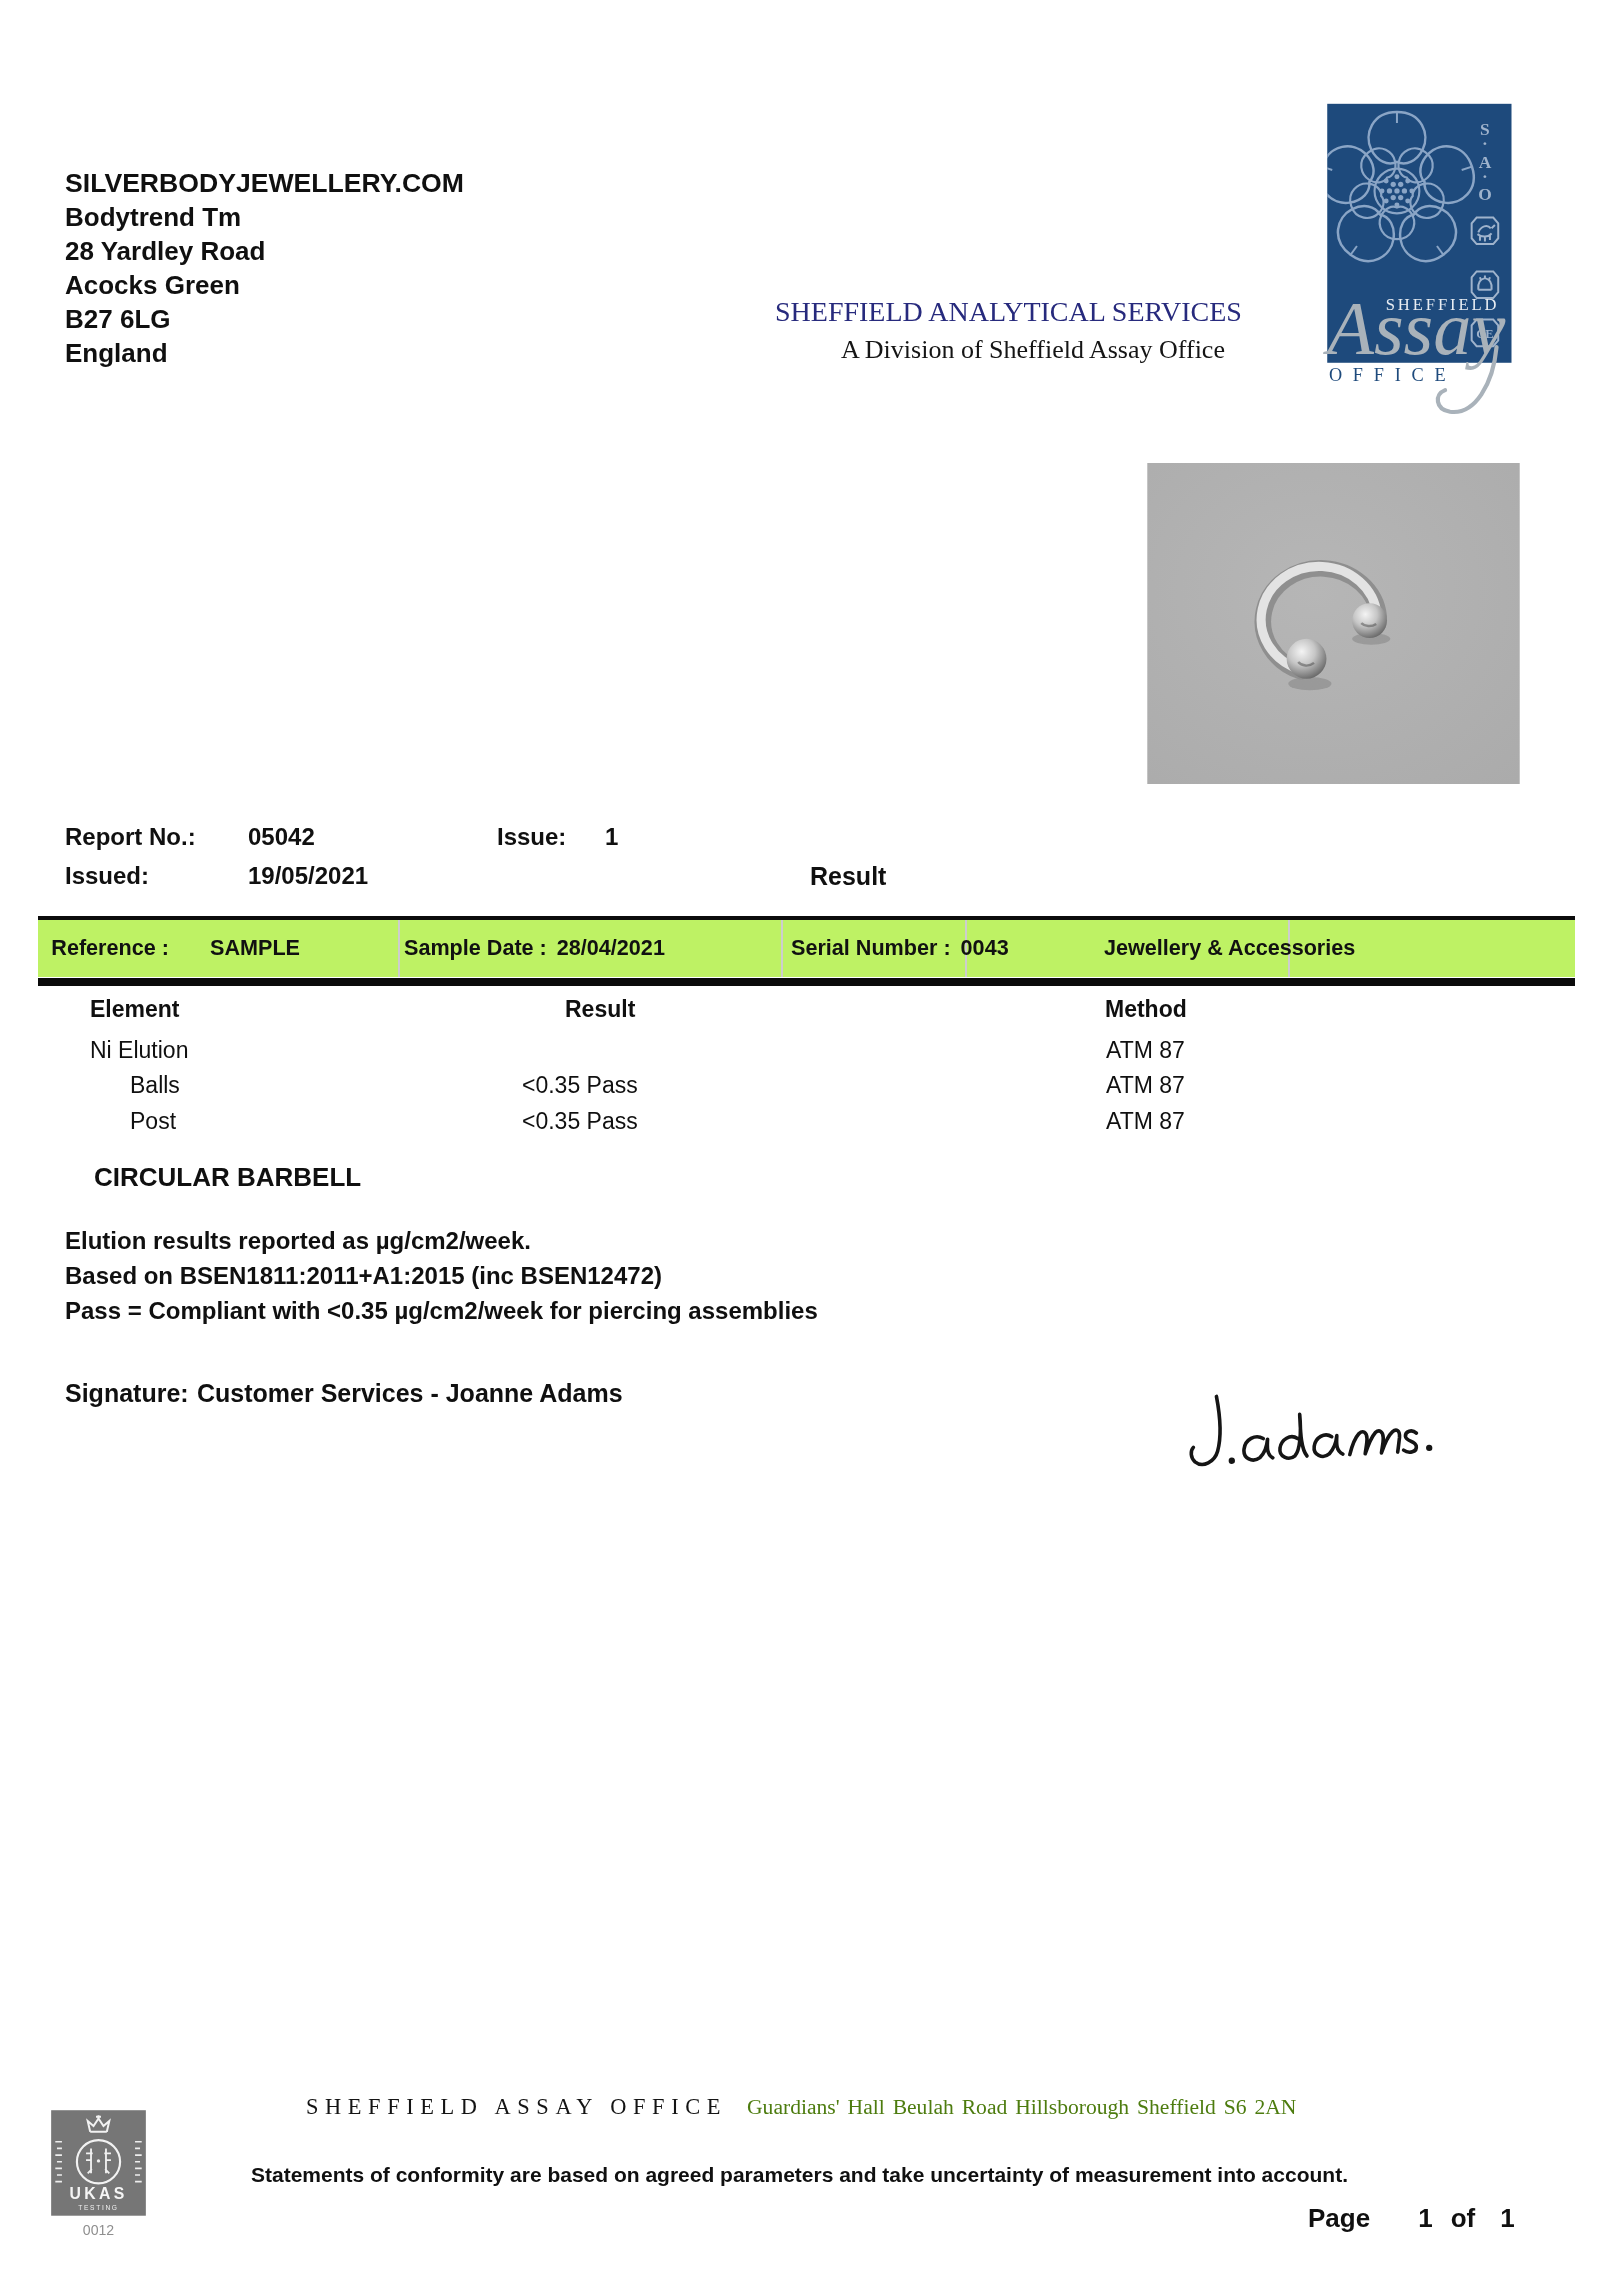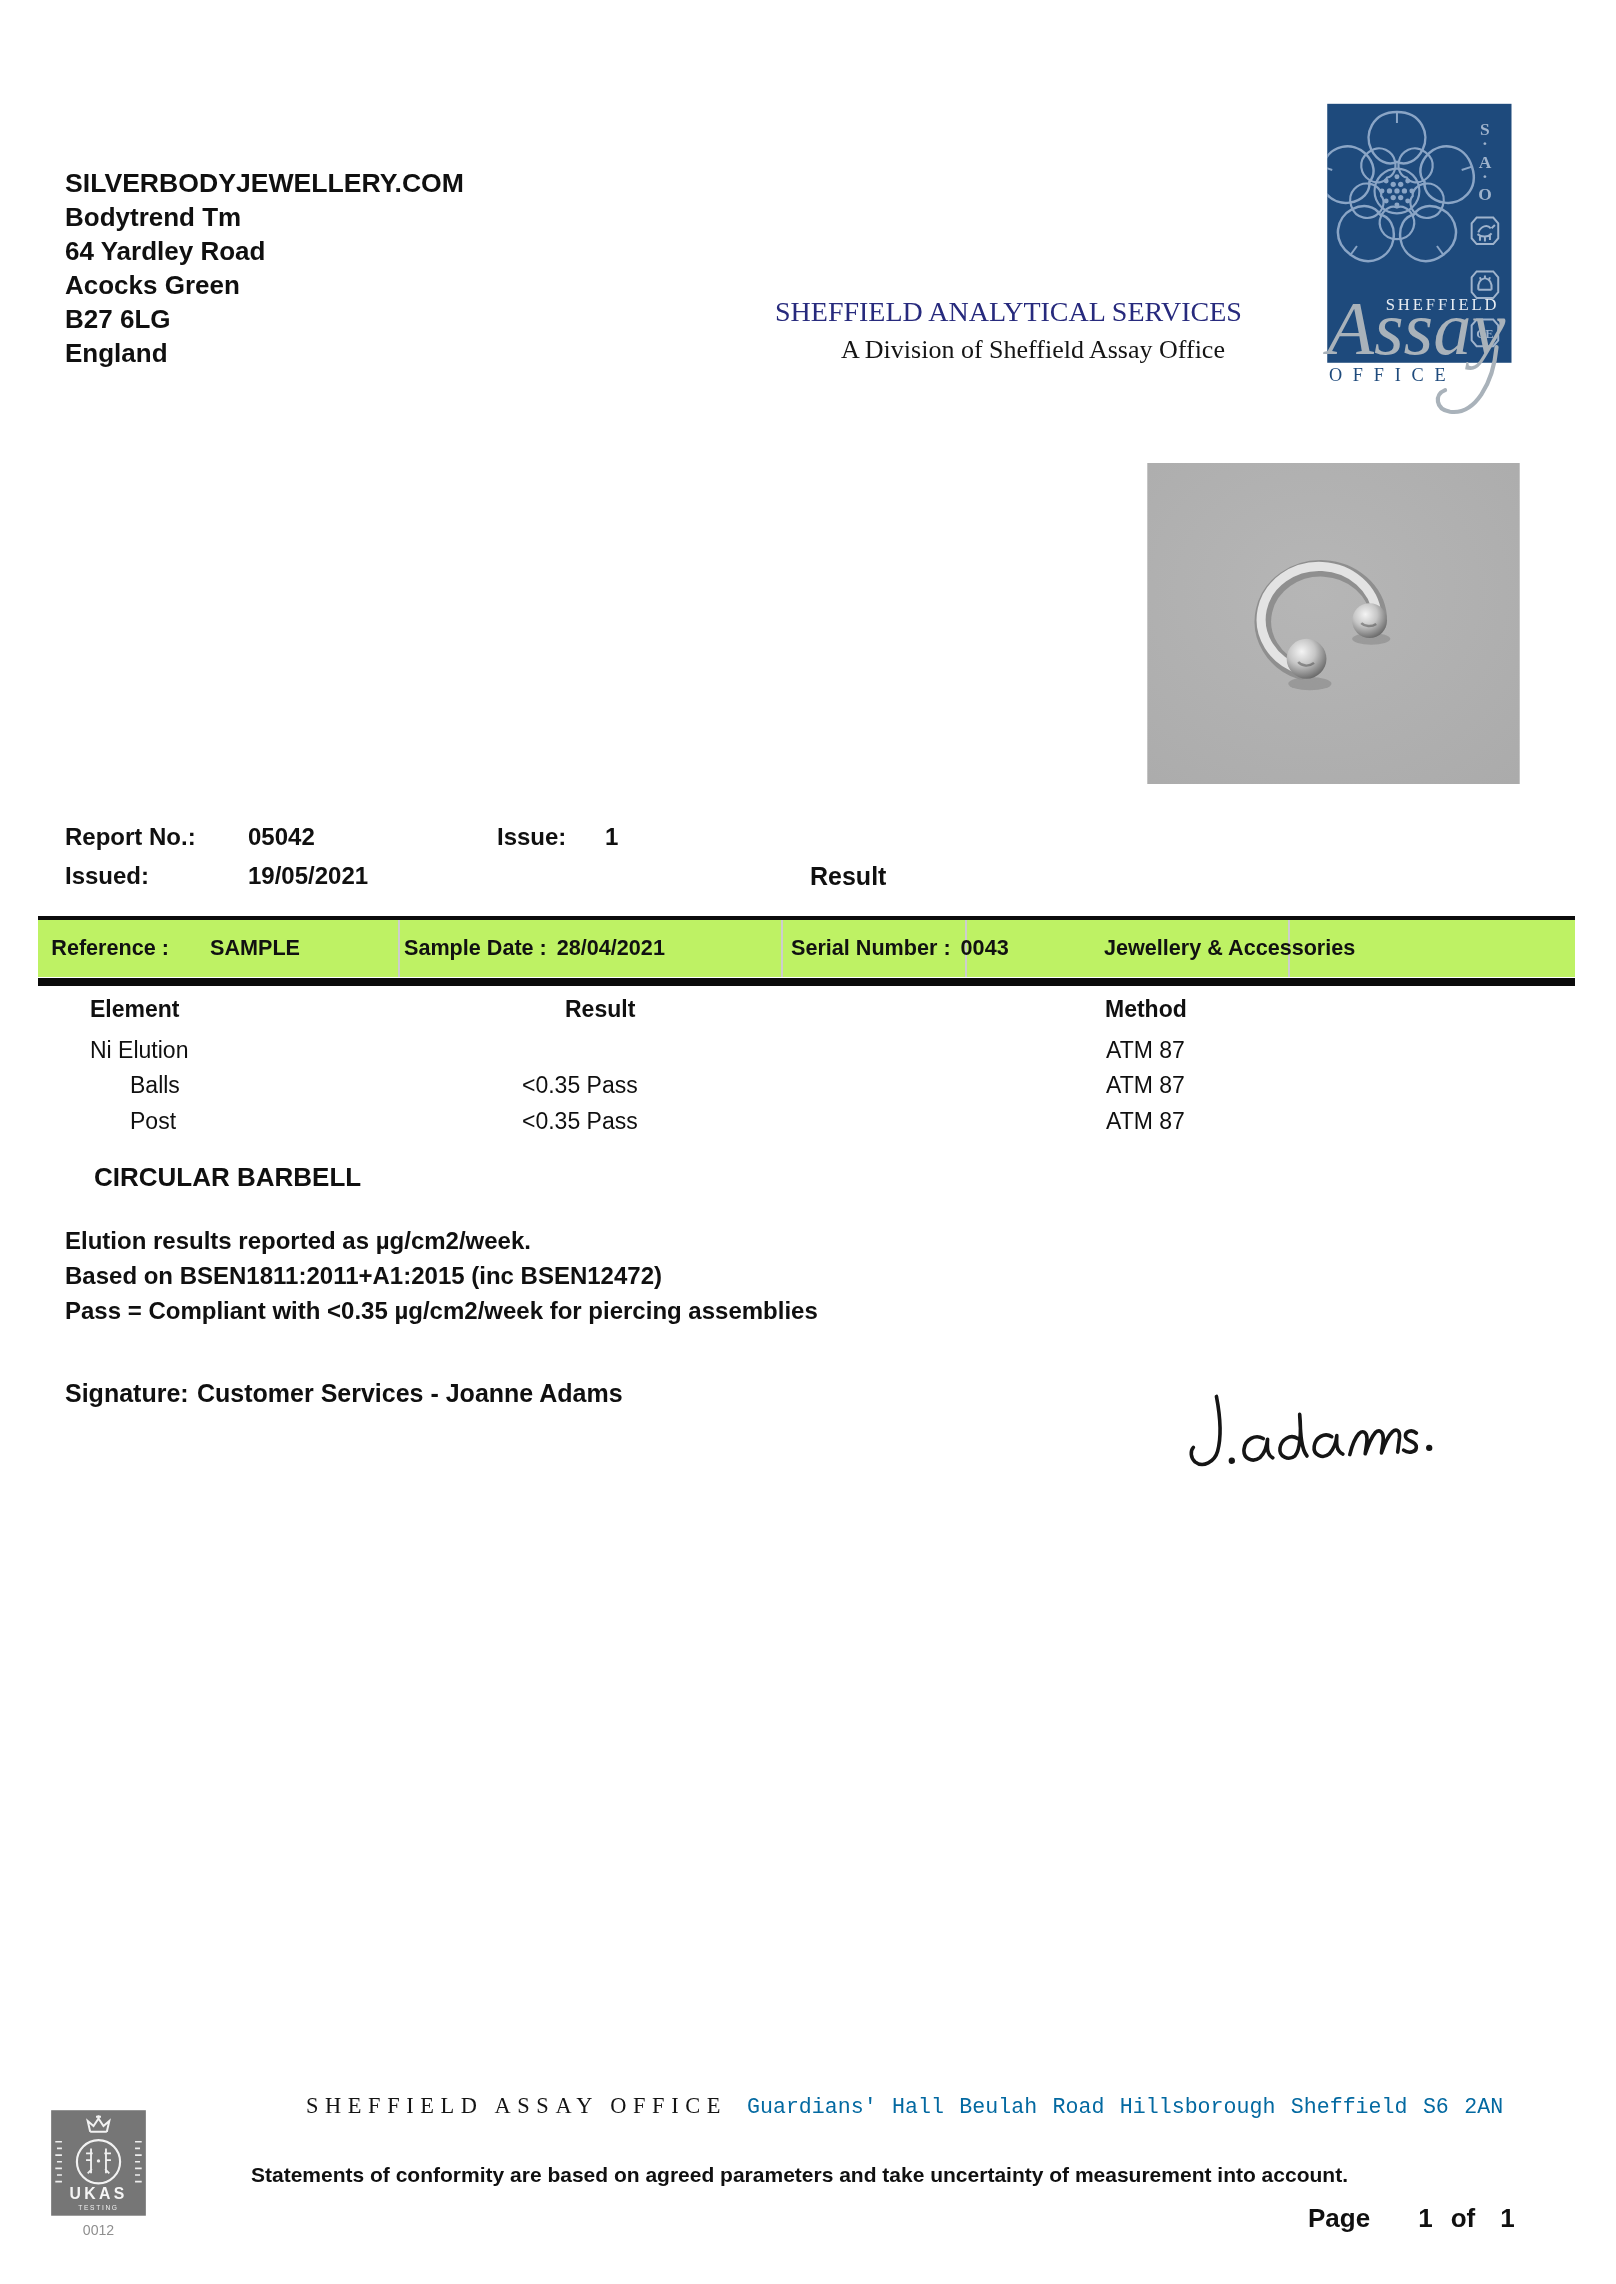--- a/index.html
+++ b/index.html
@@ -52,36 +52,36 @@
   #notes{left:65px;top:1223px;font-size:24px;font-weight:700;line-height:35px;}
 
   
   #sig-label{left:65px;top:1379px;font-size:25px;font-weight:700;}
   #sig-name{left:197px;top:1379px;font-size:25px;font-weight:700;}
   #sig-svg{position:absolute;left:1167px;top:1377px;width:274px;height:100px;}
 
   
   #f-line1{left:306px;top:2083px;display:flex;gap:20px;align-items:baseline;}
   #f-office{font-family:"Liberation Serif",serif;font-size:22.4px;letter-spacing:6.6px;color:#141414;}
-  #f-address{font-family:Liberation Mono, monospace;font-size:21.6px;word-spacing:2.5px;color:#0369a1;margin-top:12px;}
+  #f-address{font-family:Liberation Serif, serif;font-size:21.6px;word-spacing:2.5px;color:#4d7c0f;margin-top:12px;}
   #f-line2{left:371px;top:2126px;font-family:"Liberation Serif",serif;font-size:21.6px;word-spacing:3.3px;color:#141414;}
   #f-line3{left:251px;top:2163px;font-size:21px;font-weight:700;}
   #f-page{left:1308px;top:2203px;font-size:26px;font-weight:700;display:flex;}
   #f-page .p1{margin-left:48px;} #f-page .pof{margin-left:18px;} #f-page .p2{margin-left:25px;}
   #ukas{position:absolute;left:47px;top:2110px;width:103px;height:135px;}
 </style>
 </head>
 <body>
 
 <div class="page">
 
   <div id="addr" class="t">
     <div class="name">SILVERBODYJEWELLERY.COM</div>
     <div>Bodytrend Tm</div>
-    <div>64 Yardley Road</div>
+    <div>28 Yardley Road</div>
     <div>Acocks Green</div>
     <div>B27 6LG</div>
     <div>England</div>
   </div>
 
   <div id="brand-title" class="t">SHEFFIELD ANALYTICAL SERVICES</div>
   <div id="brand-subtitle" class="t">A Division of Sheffield Assay Office</div>
 
   <svg id="logo" viewBox="0 0 300 400">
     <defs>

